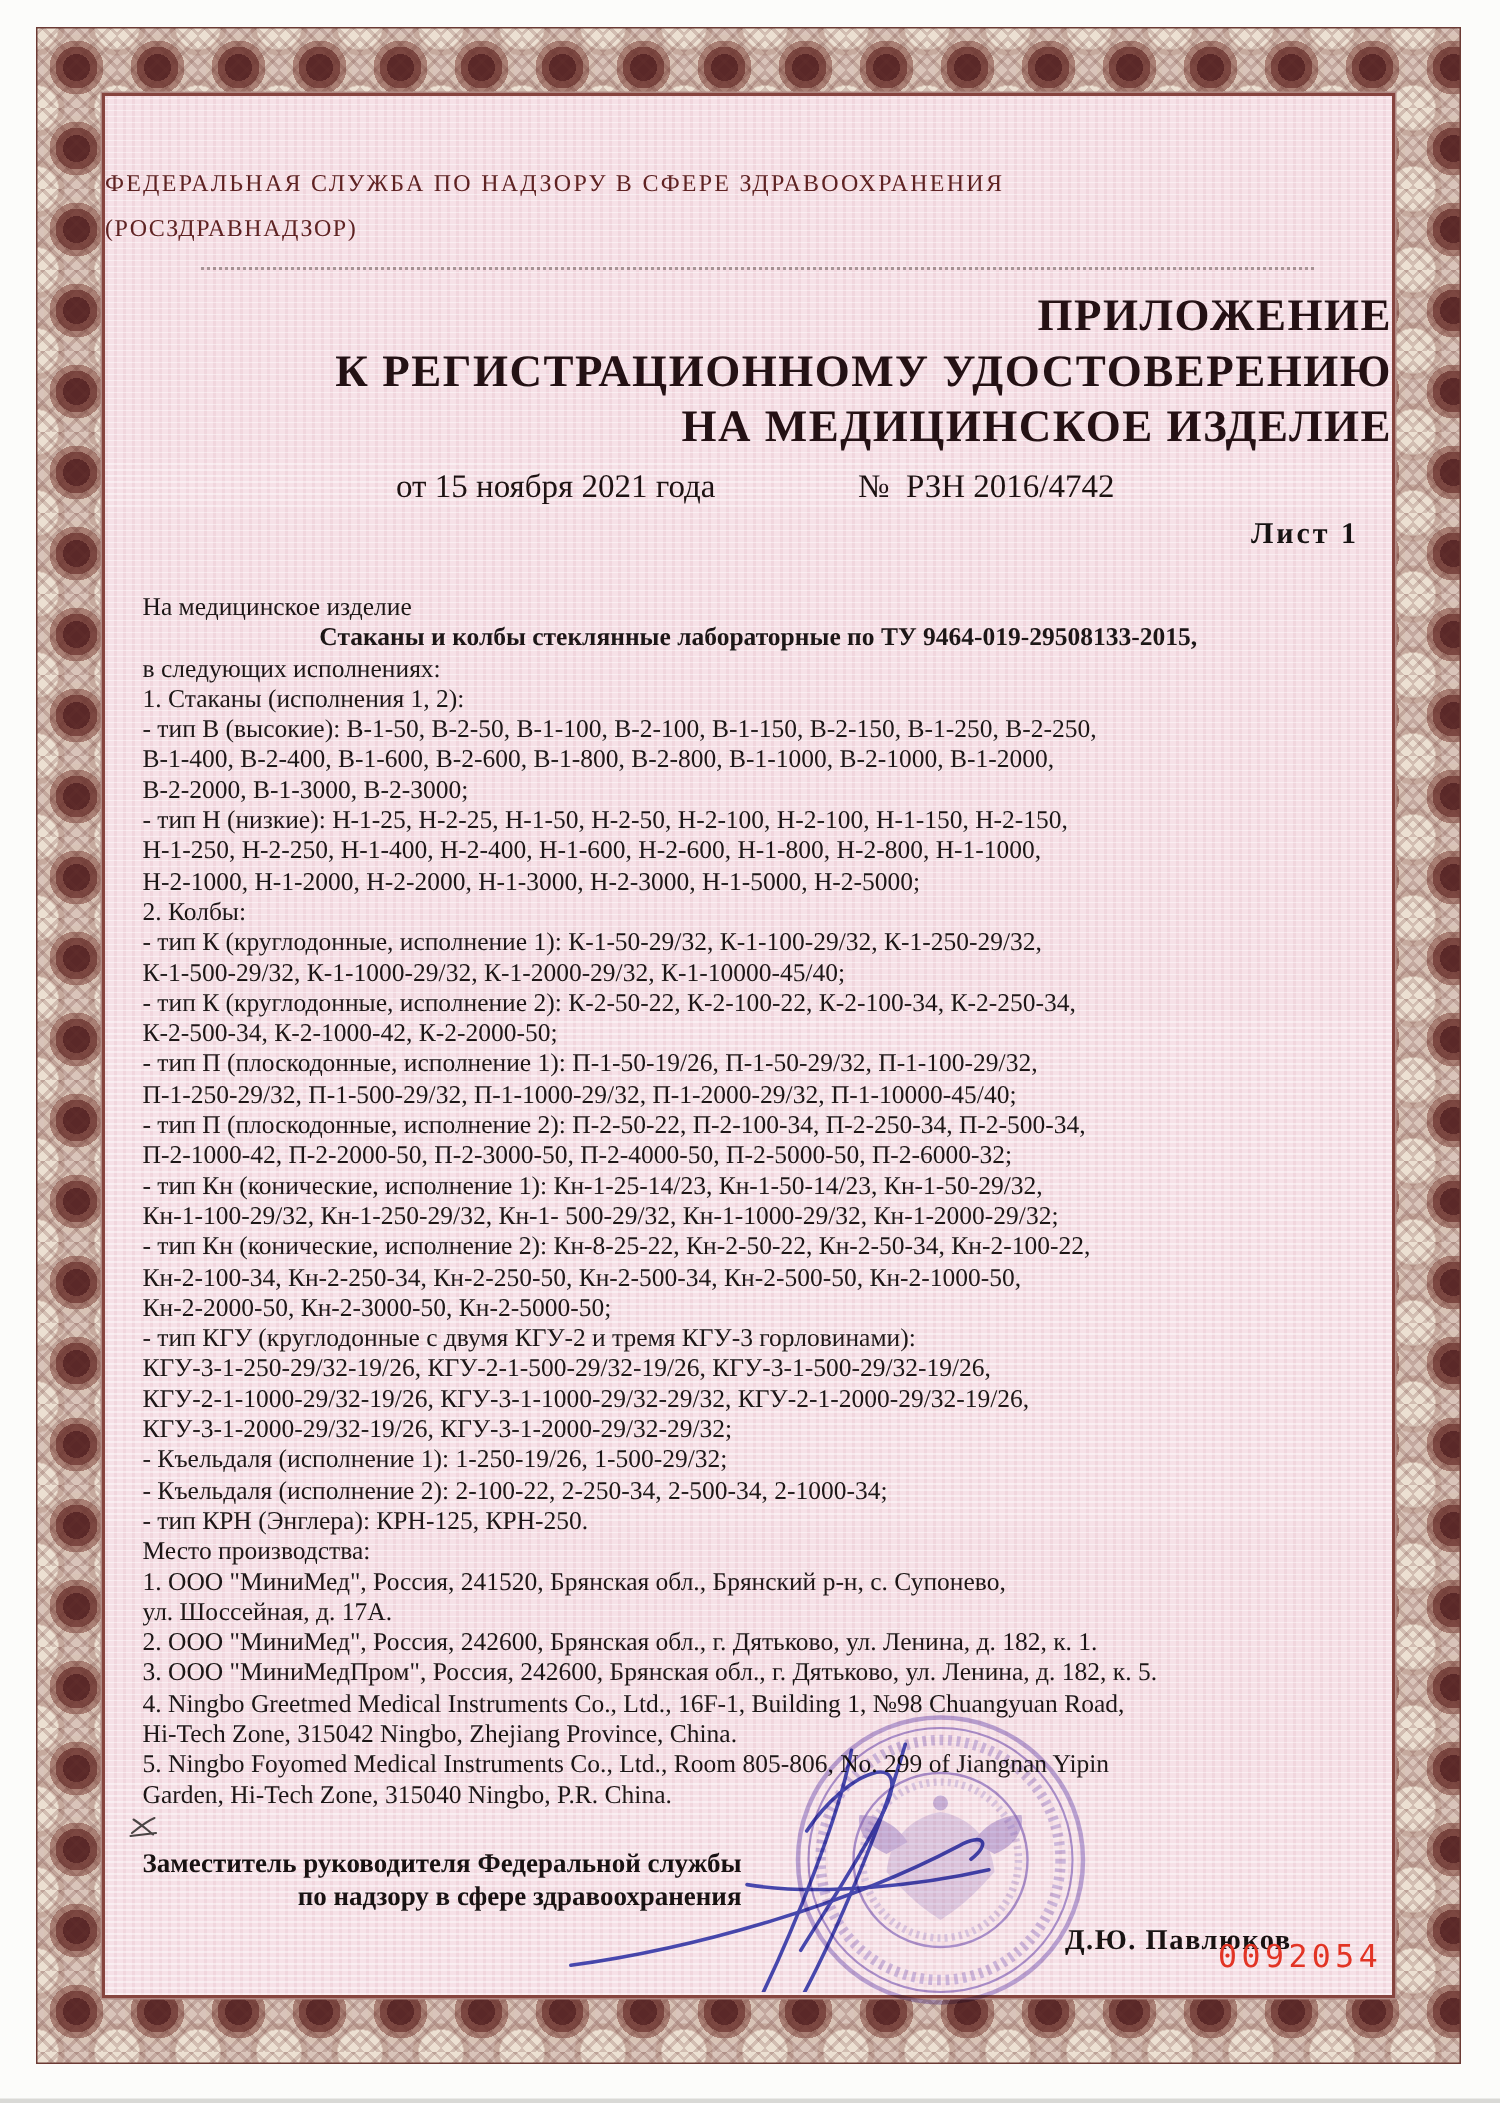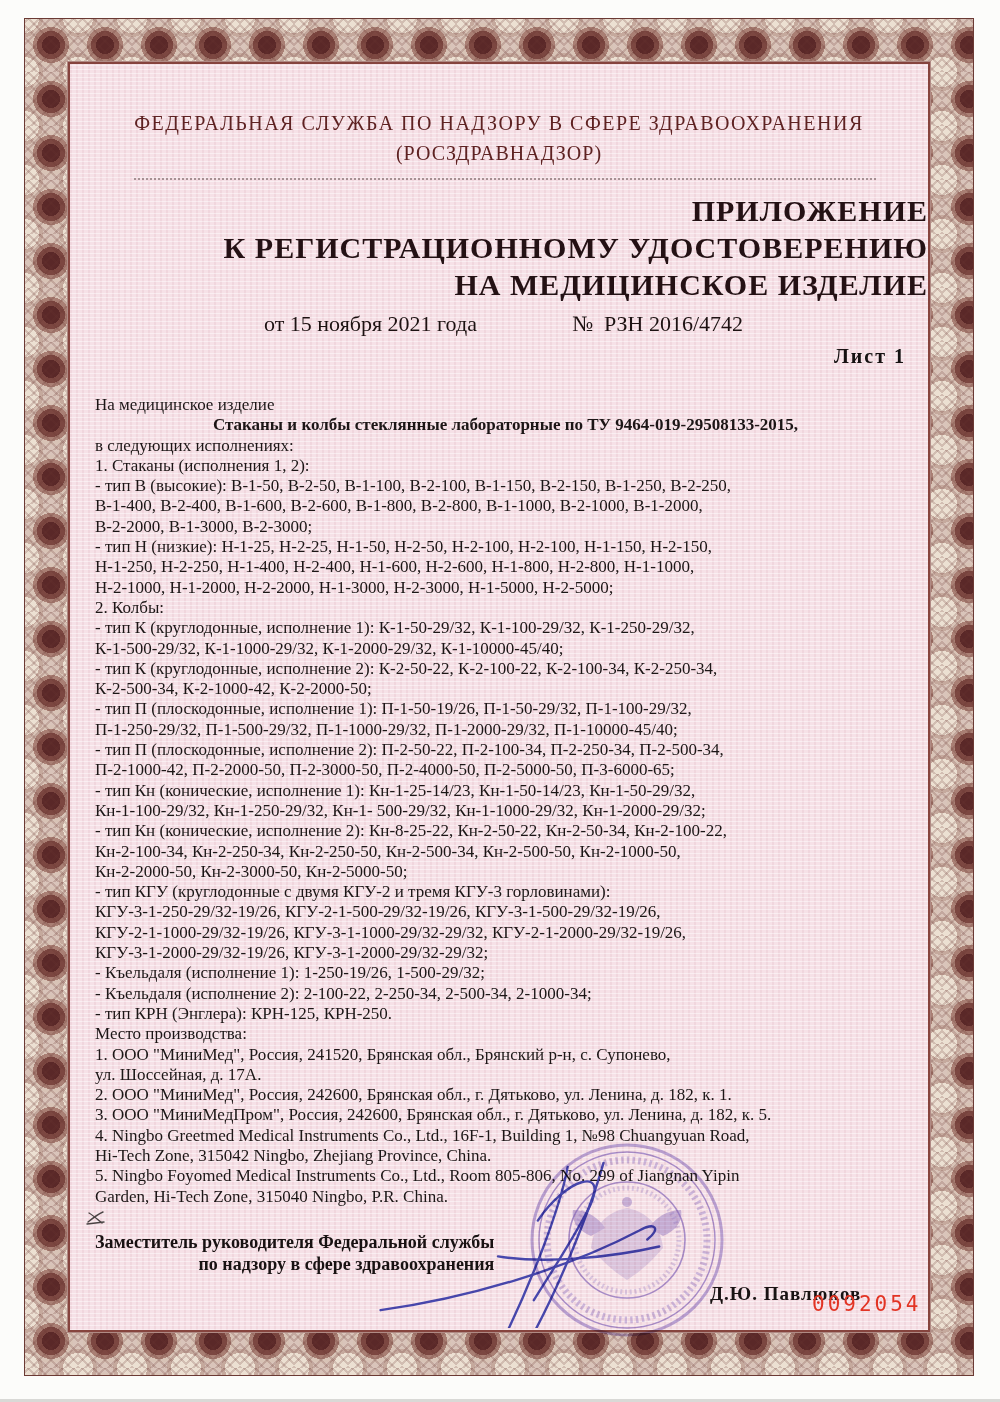--- a/index.html
+++ b/index.html
@@ -30,22 +30,22 @@
   .panel{
     position:absolute;inset:44px;
     background-color:#f6e1e7;
     background-image:
       repeating-linear-gradient(0deg, rgba(255,255,255,.45) 0 1px, rgba(0,0,0,0) 1px 4px),
       repeating-linear-gradient(90deg, rgba(226,186,196,.28) 0 2px, rgba(0,0,0,0) 2px 6px);
     border:2px solid #86443e;
     box-shadow:0 0 0 1px #b08a84;
   }
 
-  .org{position:absolute;top:44px;left:0;right:0;text-align:center;
-       color:#5e2222;font-size:20px;line-height:30px;letter-spacing:1.5px;}
+  .org{position:absolute;top:44px;left:0;right:0;text-align:left;
+       color:#5e2222;font-size:16px;line-height:30px;letter-spacing:1.5px;}
   .org .l2{letter-spacing:1px;}
   .sep{position:absolute;top:114px;left:64px;width:742px;height:0;
        border-top:2px dotted rgba(125,105,105,.65);}
   .title{position:absolute;top:128px;left:0;right:0;text-align:right;
          color:#241114;font-weight:bold;font-size:30px;line-height:37px;letter-spacing:1px;}
   .daterow{position:absolute;top:247px;left:16px;right:0;height:26px;
            color:#1d1212;font-weight:normal;font-size:22px;}
   .daterow .date{position:absolute;left:178px;white-space:pre;}
   .daterow .num{position:absolute;left:486px;white-space:pre;}
   .sheet{position:absolute;top:281px;left:700px;width:200px;text-align:center;
@@ -107,21 +107,21 @@
         <div class="bline">Н-1-250, Н-2-250, Н-1-400, Н-2-400, Н-1-600, Н-2-600, Н-1-800, Н-2-800, Н-1-1000,</div>
         <div class="bline">Н-2-1000, Н-1-2000, Н-2-2000, Н-1-3000, Н-2-3000, Н-1-5000, Н-2-5000;</div>
         <div class="bline">2. Колбы:</div>
         <div class="bline">- тип К (круглодонные, исполнение 1): К-1-50-29/32, К-1-100-29/32, К-1-250-29/32,</div>
         <div class="bline">К-1-500-29/32, К-1-1000-29/32, К-1-2000-29/32, К-1-10000-45/40;</div>
         <div class="bline">- тип К (круглодонные, исполнение 2): К-2-50-22, К-2-100-22, К-2-100-34, К-2-250-34,</div>
         <div class="bline">К-2-500-34, К-2-1000-42, К-2-2000-50;</div>
         <div class="bline">- тип П (плоскодонные, исполнение 1): П-1-50-19/26, П-1-50-29/32, П-1-100-29/32,</div>
         <div class="bline">П-1-250-29/32, П-1-500-29/32, П-1-1000-29/32, П-1-2000-29/32, П-1-10000-45/40;</div>
         <div class="bline">- тип П (плоскодонные, исполнение 2): П-2-50-22, П-2-100-34, П-2-250-34, П-2-500-34,</div>
-        <div class="bline">П-2-1000-42, П-2-2000-50, П-2-3000-50, П-2-4000-50, П-2-5000-50, П-3-6000-65;</div>
+        <div class="bline">П-2-1000-42, П-2-2000-50, П-2-3000-50, П-2-4000-50, П-2-5000-50, П-2-6000-32;</div>
         <div class="bline">- тип Кн (конические, исполнение 1): Кн-1-25-14/23, Кн-1-50-14/23, Кн-1-50-29/32,</div>
         <div class="bline">Кн-1-100-29/32, Кн-1-250-29/32, Кн-1- 500-29/32, Кн-1-1000-29/32, Кн-1-2000-29/32;</div>
         <div class="bline">- тип Кн (конические, исполнение 2): Кн-8-25-22, Кн-2-50-22, Кн-2-50-34, Кн-2-100-22,</div>
         <div class="bline">Кн-2-100-34, Кн-2-250-34, Кн-2-250-50, Кн-2-500-34, Кн-2-500-50, Кн-2-1000-50,</div>
         <div class="bline">Кн-2-2000-50, Кн-2-3000-50, Кн-2-5000-50;</div>
         <div class="bline">- тип КГУ (круглодонные с двумя КГУ-2 и тремя КГУ-3 горловинами):</div>
         <div class="bline">КГУ-3-1-250-29/32-19/26, КГУ-2-1-500-29/32-19/26, КГУ-3-1-500-29/32-19/26,</div>
         <div class="bline">КГУ-2-1-1000-29/32-19/26, КГУ-3-1-1000-29/32-29/32, КГУ-2-1-2000-29/32-19/26,</div>
         <div class="bline">КГУ-3-1-2000-29/32-19/26, КГУ-3-1-2000-29/32-29/32;</div>
         <div class="bline">- Къельдаля (исполнение 1): 1-250-19/26, 1-500-29/32;</div>

